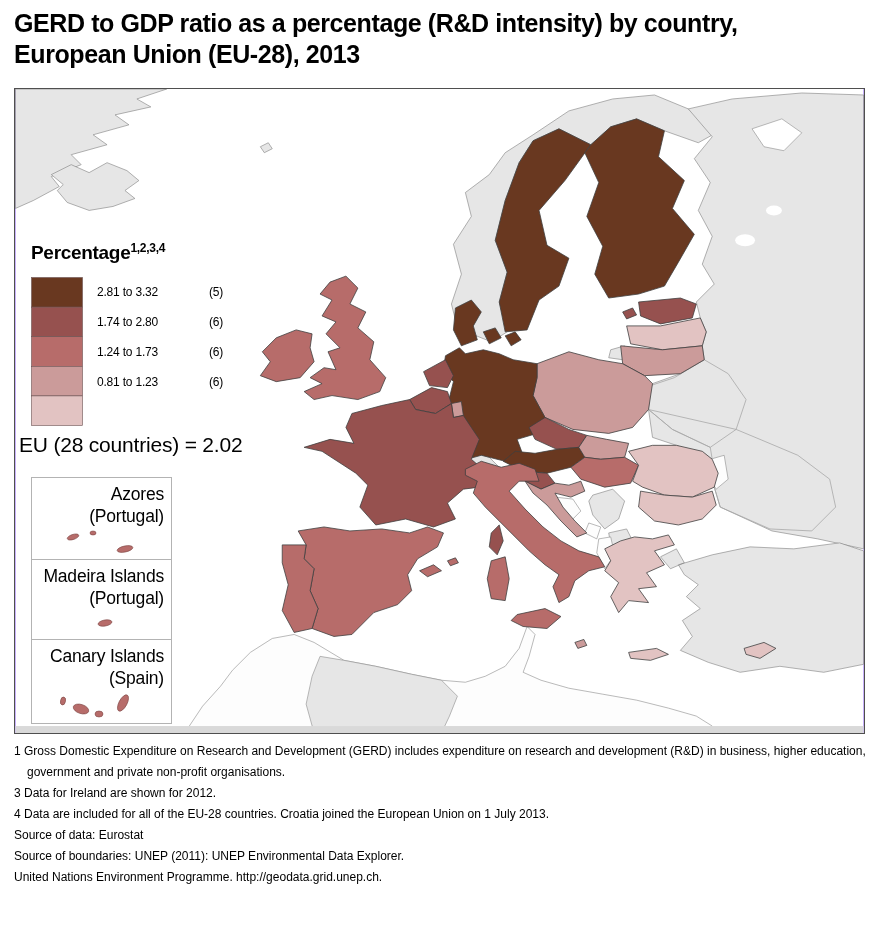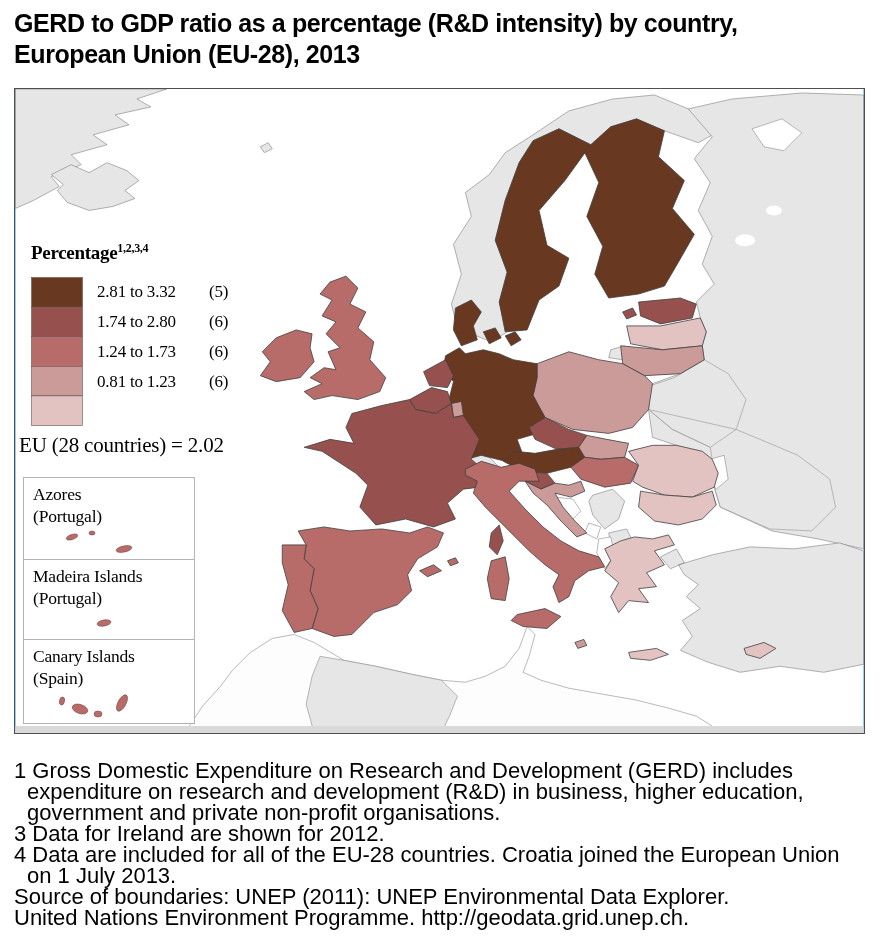--- a/index.html
+++ b/index.html
@@ -1,35 +1,35 @@
 <!DOCTYPE html>
 <html><head>
 <meta charset="utf-8">
 <style>
   html,body{margin:0;padding:0;background:#fff;}
   body{width:880px;height:940px;position:relative;font-family:"Liberation Sans",sans-serif;color:#000;overflow:hidden;}
   .title{position:absolute;left:14px;top:8px;width:860px;font-size:25px;font-weight:bold;line-height:31px;letter-spacing:-0.4px;}
-  .map-wrap{position:absolute;left:14px;top:88px;width:849px;height:644px;border:1.5px solid #4f4f4f;background:#0ea5e9;font-family:Liberation Serif, serif;}
+  .map-wrap{position:absolute;left:14px;top:88px;width:849px;height:644px;border:1.5px solid #4f4f4f;background:#8b5cf6;}
   .map-svg{position:absolute;left:0;top:0;}
   .eu{stroke:#3f3f3f;stroke-width:0.8;}
   .noneu{stroke:#7f7f7f;stroke-width:0.6;}
   .outl{stroke:#8a8a8a;stroke-width:0.6;}
   .innerborder{fill:none;stroke:#a8a8a8;stroke-width:0.8;}
   .legend{position:absolute;left:16px;top:152px;width:250px;}
   .legend-title{font-size:19px;font-weight:bold;letter-spacing:-0.3px;}
   .legend-title sup{font-size:12px;}
   .swatches{position:absolute;left:0;top:36px;}
-  .lrow{position:absolute;left:66px;height:30px;line-height:30px;font-size:17px;letter-spacing:-0.2px;white-space:nowrap;}
+  .lrow{position:absolute;left:66px;height:30px;line-height:30px;font-size:12px;letter-spacing:-0.2px;white-space:nowrap;}
   .lrange{display:inline-block;width:112px;}
   .eu-avg{position:absolute;left:4px;top:344px;font-size:21px;letter-spacing:-0.2px;}
-  .insets{position:absolute;left:8px;top:388px;width:172px;}
+  .insets{position:absolute;left:16px;top:388px;width:141px;text-align:right;}
   .inset-box{border:1px solid #b3b3b3;background:#fff;box-sizing:border-box;padding:5px 7px 0 9px;font-size:17.5px;line-height:22px;letter-spacing:-0.2px;margin-top:-1px;position:relative;}
   .inset-box:first-child{margin-top:0;}
   .inset-svg{display:block;margin:0 auto;}
-  .footnotes{position:absolute;left:14px;top:741px;width:856px;font-size:22px;line-height:21px;margin-top:19px;}
+  .footnotes{position:absolute;left:14px;top:741px;width:856px;font-size:12px;line-height:21px;}
   .fn{padding-left:13px;text-indent:-13px;}
 </style>
 </head>
 <body>
 
 <div class="title">
   <div>GERD to GDP ratio as a percentage (R&amp;D intensity) by country,</div>
   <div>European Union (EU-28), 2013</div>
 </div>
 
@@ -140,15 +140,16 @@
         <ellipse cx="82" cy="14" rx="4" ry="9" transform="rotate(28 82 14)" stroke="#7c4543" stroke-width="0.6" fill="#b76c6a"></ellipse>
       </svg>
     </div>
   </div>
 </div>
 
 <div class="footnotes">
   <div class="fn">1 Gross Domestic Expenditure on Research and Development (GERD) includes expenditure on research and development (R&amp;D) in business, higher education, government and private non-profit organisations.</div>
   <div class="fn">3 Data for Ireland are shown for 2012.</div>
   <div class="fn">4 Data are included for all of the EU-28 countries. Croatia joined the European Union on 1 July 2013.</div>
+  <div class="fn">Source of data: Eurostat</div>
   <div class="fn">Source of boundaries: UNEP (2011): UNEP Environmental Data Explorer.</div>
   <div class="fn">United Nations Environment Programme. http://geodata.grid.unep.ch.</div>
 </div>
 
 </body></html>

